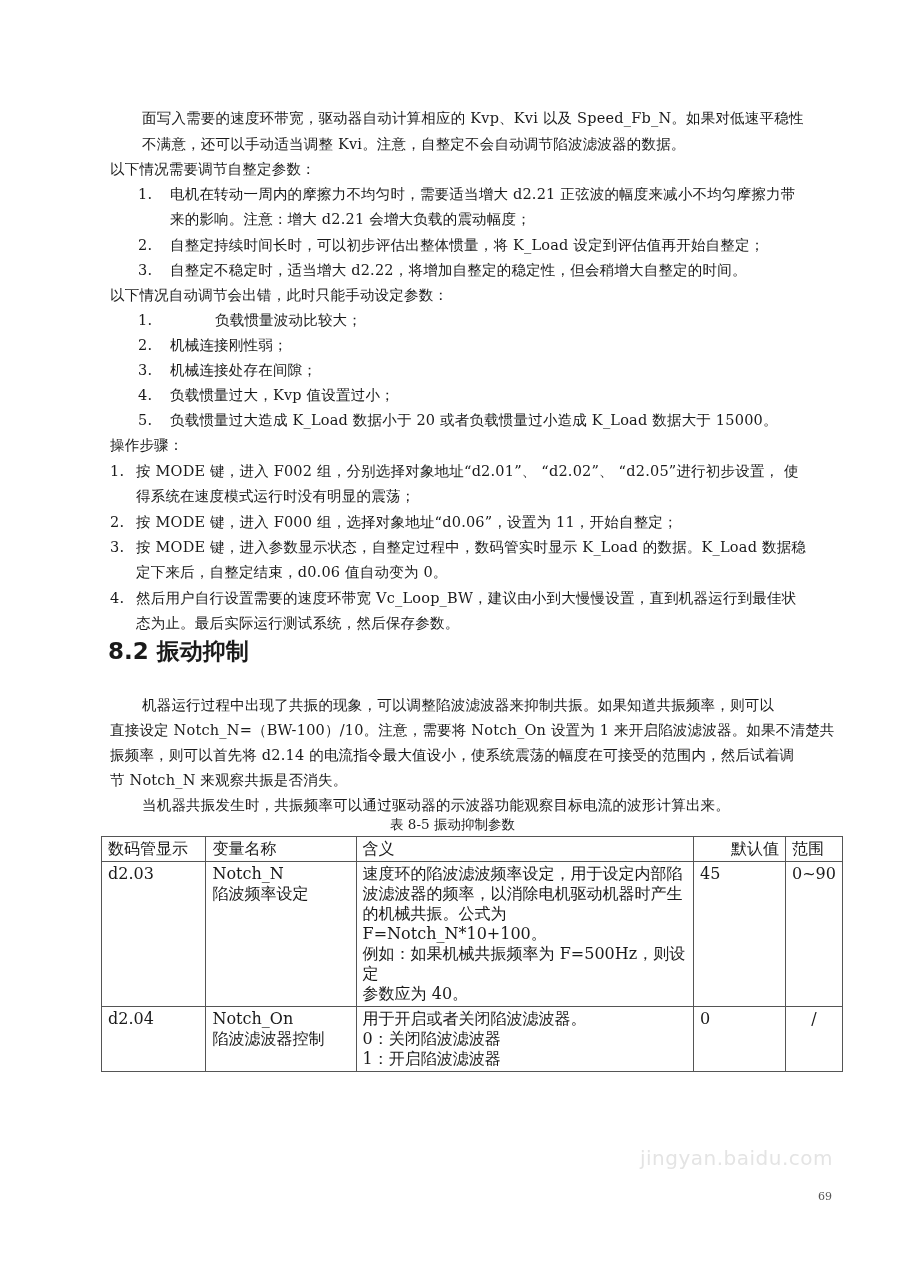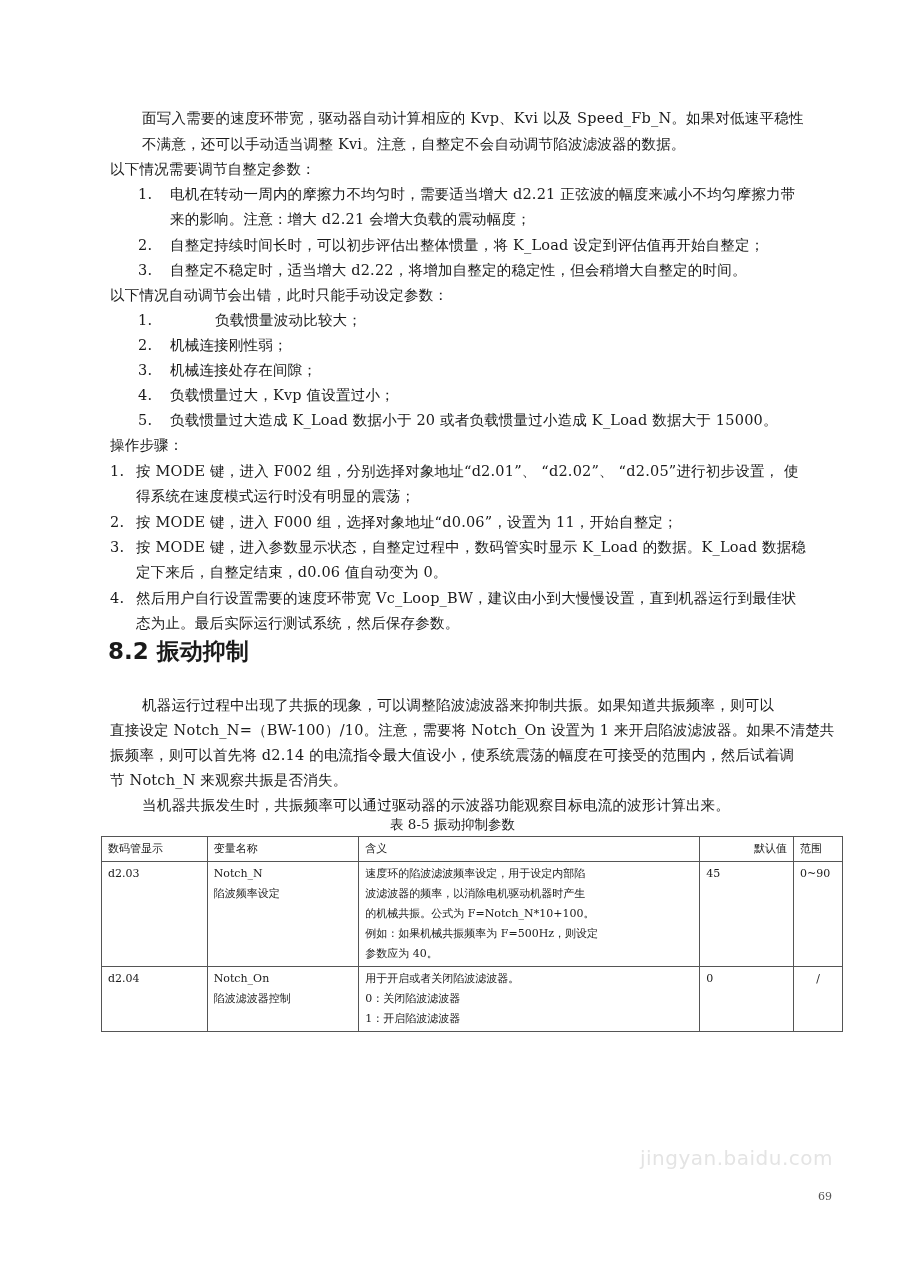--- a/index.html
+++ b/index.html
@@ -3,21 +3,21 @@
 <meta charset="utf-8">
 <style>
   html, body { margin:0; padding:0; }
   body {
     width:905px; height:1280px; background:#ffffff; position:relative; overflow:hidden;
     font-family:"DejaVu Serif","Liberation Serif",serif; color:#1a1a1a;
   }
   .line { position:absolute; font-size:14.5px; line-height:20px; white-space:nowrap; letter-spacing:0.2px; }
   .heading { position:absolute; left:108px; top:636px; font-family:"DejaVu Sans","Liberation Sans",sans-serif; font-weight:bold; font-size:23px; }
   .caption { position:absolute; left:0; width:905px; text-align:center; top:816px; font-size:13.5px; }
-  table.tbl { position:absolute; left:101px; top:836px; width:742px; border-collapse:collapse; font-size:11px; }
+  table.tbl { position:absolute; left:101px; top:836px; width:742px; border-collapse:collapse; font-size:16px; }
   table.tbl td { border:1px solid #555; vertical-align:top; padding:2px 6px; line-height:20px; }
   table.tbl tr.hdr td { height:18px; }
   .c1{width:93px;} .c2{width:139px;margin-left:8px;} .c3{width:329px;} .c4{width:81px;text-align:right;} .c5{width:36px;}
   .center { text-align:center; }
   .wm { position:absolute; left:640px; top:1150px; color:#e4e4e4; font-family:"DejaVu Sans",sans-serif; }
   .wm .big { font-size:40px; font-weight:bold; letter-spacing:1px; }
   .wm .small { font-size:20px; display:block; margin-top:-4px; letter-spacing:0.5px; }
   .pagenum { position:absolute; left:818px; top:1190px; font-size:11px; color:#555; }
 </style>
 </head>

